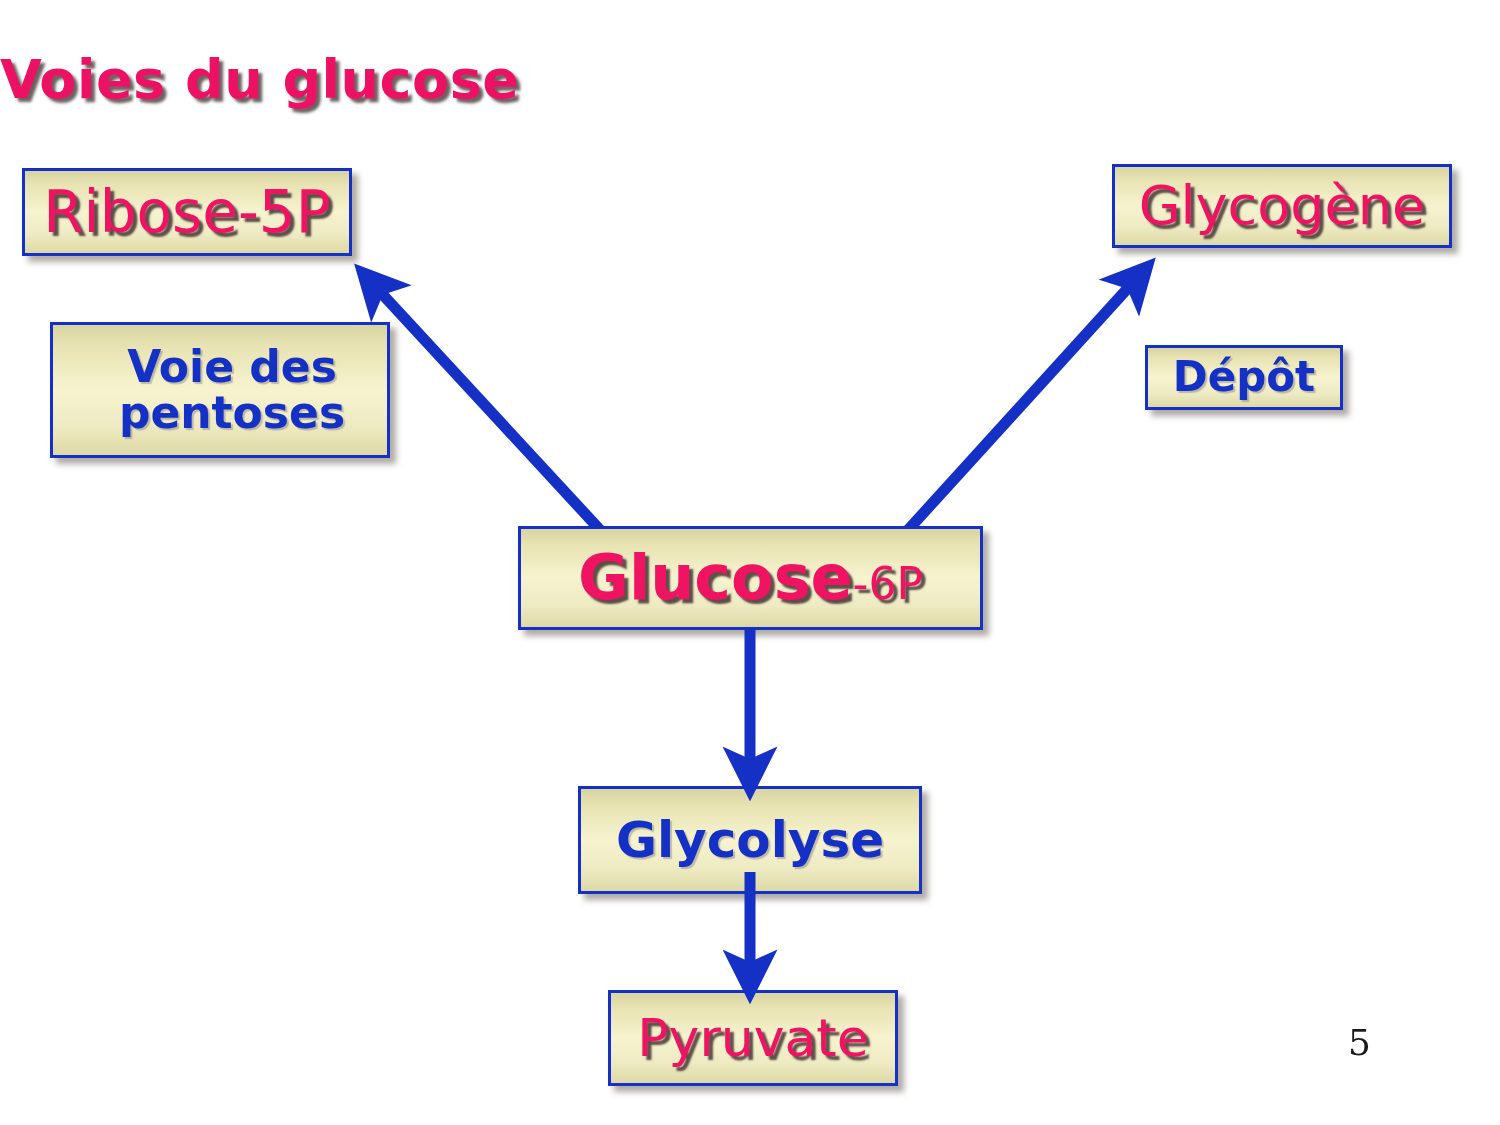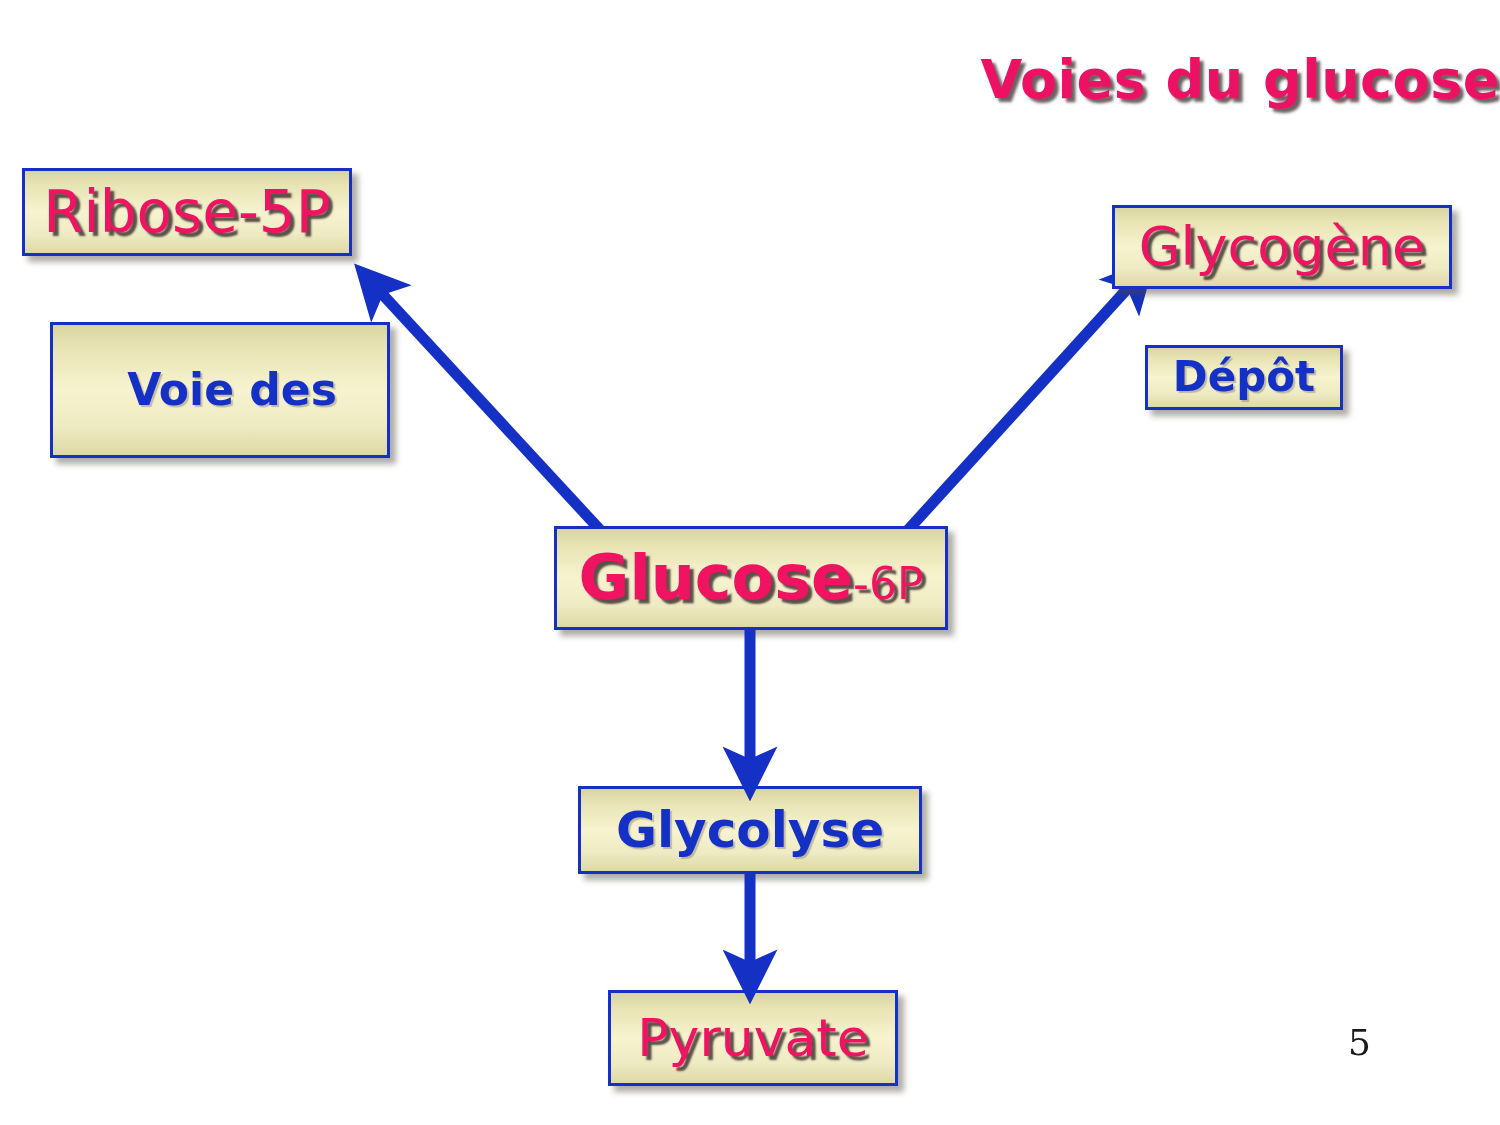--- a/index.html
+++ b/index.html
@@ -15,21 +15,21 @@
     overflow: hidden;
     font-family: "DejaVu Sans", "Liberation Sans", sans-serif;
   }
 
   
   #title {
     position: absolute;
     left: 0;
     top: 48px;
     width: 1500px;
-    text-align: right;
+    text-align: left;
     font-family: "DejaVu Sans", "Liberation Sans", sans-serif;
     font-weight: bold;
     font-size: 54px;
     letter-spacing: 0.5px;
     color: #ed1164;
     text-shadow: 4px 4px 3px rgba(60,45,45,0.75);
     white-space: nowrap;
   }
 
   
@@ -62,24 +62,24 @@
   
   .blue {
     color: #1530c4;
     font-weight: bold;
     text-shadow: 2px 2px 1px rgba(90,90,110,0.35);
   }
 
   
   #node-ribose     { left: 22px;   top: 168px; width: 330px; height: 88px;  font-size: 58px; }
   #node-pentoses   { left: 50px;   top: 322px; width: 340px; height: 136px; font-size: 44px; padding-left: 24px; }
-  #node-glycogene  { left: 1112px; top: 164px; width: 340px; height: 84px;  font-size: 54px; margin-top: 41px; }
+  #node-glycogene  { left: 1112px; top: 164px; width: 340px; height: 84px;  font-size: 54px; }
   #node-depot      { left: 1112px; top: 345px; width: 198px; height: 65px;  font-size: 42px; margin-left: 33px; }
-  #node-g6p        { left: 518px;  top: 526px; width: 394px; height: 104px; margin-left: 36px; }
-  #node-glycolyse  { left: 578px;  top: 786px; width: 344px; height: 88px;  font-size: 50px; }
+  #node-g6p        { left: 518px;  top: 526px; width: 465px; height: 104px; }
+  #node-glycolyse  { left: 578px;  top: 786px; width: 344px; height: 108px;  font-size: 50px; }
   #node-pyruvate   { left: 608px;  top: 990px; width: 290px; height: 96px;  font-size: 52px; }
 
   
   #node-g6p .main {
     font-size: 62px;
     font-weight: bold;
   }
   #node-g6p .sub {
     font-size: 44px;
     font-weight: normal;
@@ -132,20 +132,21 @@
     <line x1="908" y1="530" x2="1138" y2="277" stroke="#1530c4" stroke-width="11" marker-end="url(#ah)"></line>
   </svg>
 
   <div class="node" id="node-ribose">
     <span class="txt pink">Ribose-5P</span>
   </div>
 
   <div class="node" id="node-pentoses">
     <span class="txt blue">
       <span>Voie des</span><br>
+      <span>pentoses</span>
     </span>
   </div>
 
   <div class="node" id="node-glycogene">
     <span class="txt pink">Glycogène</span>
   </div>
 
   <div class="node" id="node-depot">
     <span class="txt blue">Dépôt</span>
   </div>

